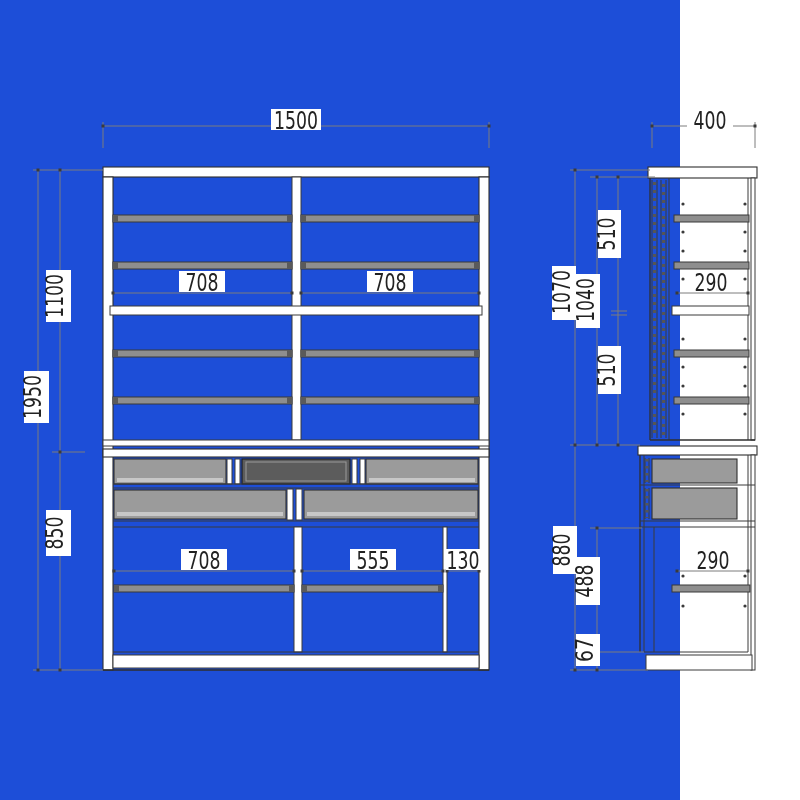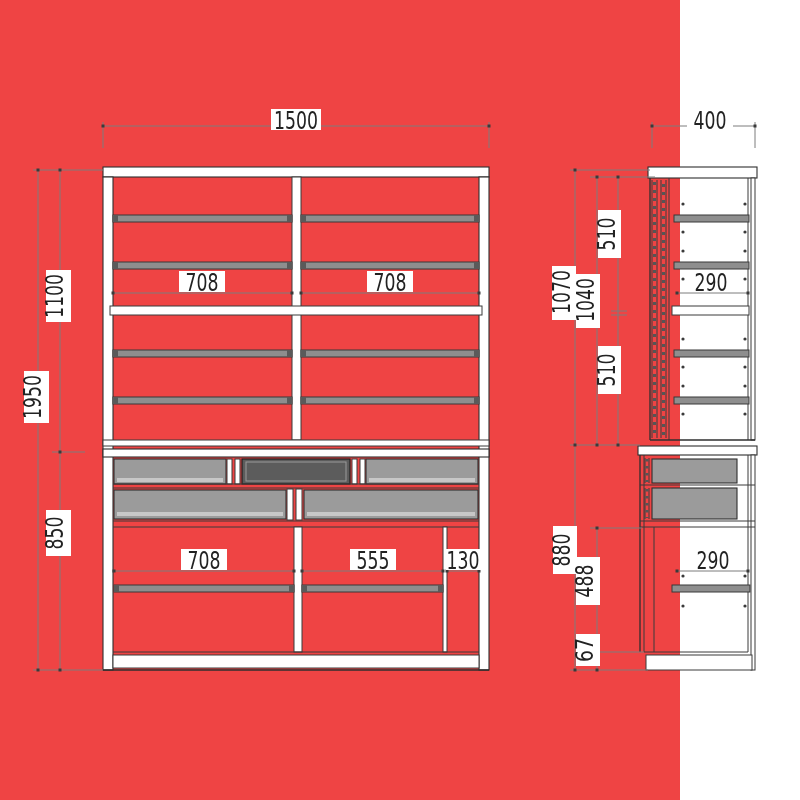--- a/index.html
+++ b/index.html
@@ -1,16 +1,16 @@
 <!DOCTYPE html>
 <html><head>
 <meta charset="utf-8">
 <style>
   html,body{margin:0;padding:0;background:#ffffff;}
-  .stage{width:680px;height:800px;background:#ef4444;position:relative;font-family:"DejaVu Sans",sans-serif;}
+  .stage{width:680px;height:800px;background:#1d4ed8;position:relative;font-family:"DejaVu Sans",sans-serif;}
   svg{display:block;}
   .obj   {stroke:#2f2f2f;stroke-width:1.3;fill:none;}
   .objth {stroke:#3a3a3a;stroke-width:1;fill:none;}
   .white {fill:#ffffff;stroke:#2f2f2f;stroke-width:1.1;}
   .whiteth{fill:#ffffff;stroke:#3a3a3a;stroke-width:1;}
   .shelf {stroke:#383838;stroke-width:1;}
   .cap   {stroke:none;}
   .drawer{stroke:#2f2f2f;stroke-width:1.1;}
   .ddark {stroke:#1e1e1e;stroke-width:1.2;}
   .dinner{fill:none;stroke:#9a9a9a;stroke-width:1;}

